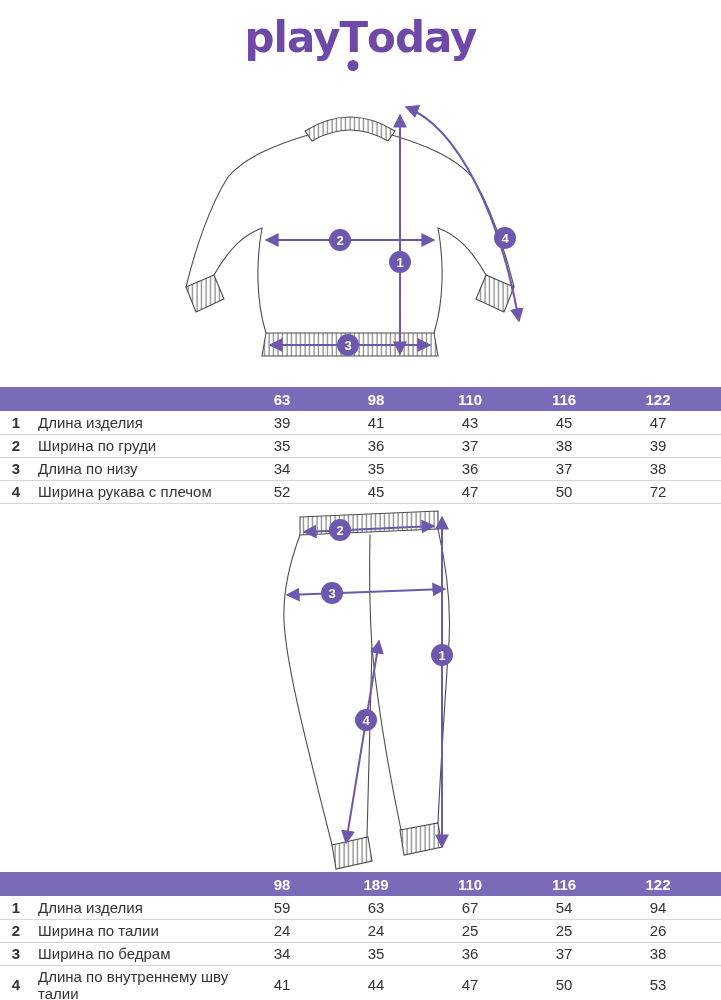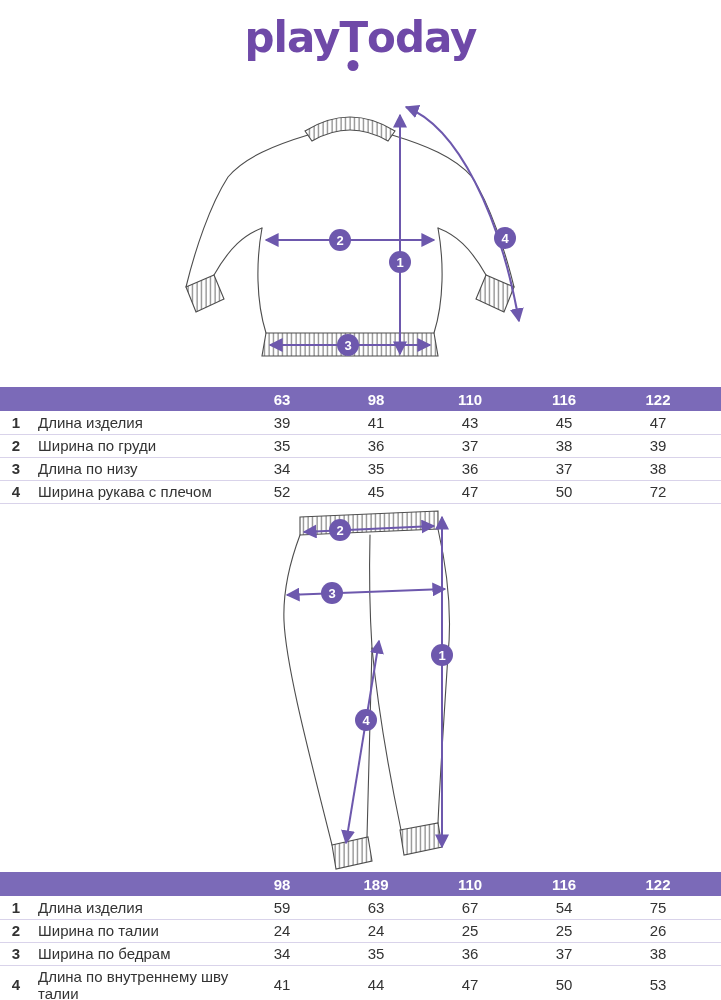--- a/index.html
+++ b/index.html
@@ -239,21 +239,21 @@
       </tr>
     </thead>
     <tbody>
       <tr>
         <td class="num">1</td>
         <td class="lbl">Длина изделия</td>
         <td>59</td>
         <td>63</td>
         <td>67</td>
         <td>54</td>
-        <td>75</td>
+        <td>94</td>
         <td></td>
       </tr>
       <tr>
         <td class="num">2</td>
         <td class="lbl">Ширина по талии</td>
         <td>24</td>
         <td>24</td>
         <td>25</td>
         <td>25</td>
         <td>26</td>

